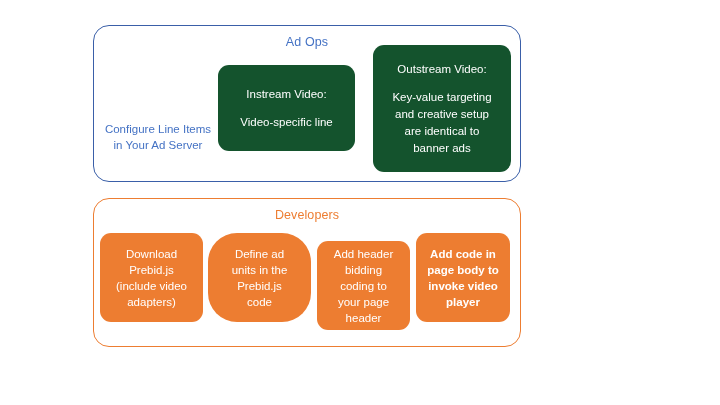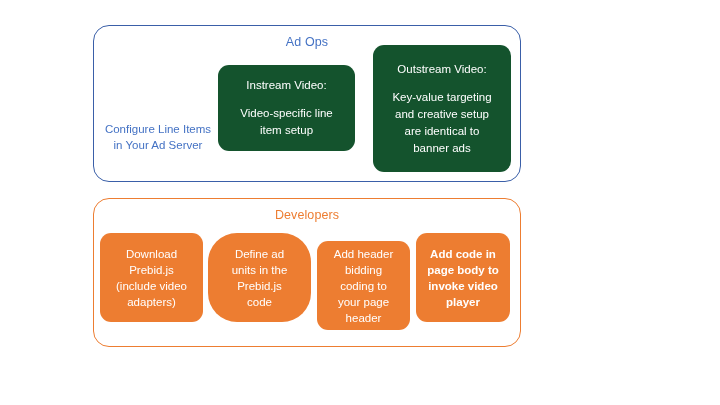--- a/index.html
+++ b/index.html
@@ -136,21 +136,20 @@
   <div class="plain-text">
     <span class="line">Configure Line</span>
     <span class="line">Items in Your Ad</span>
     <span class="line">Server</span>
   </div>
 
   <div class="card blue card-instream">
     <span class="line">Instream Video:</span>
     <span class="spacer"></span>
     <span class="line">Video-specific line</span>
-    <span class="line">item setup</span>
   </div>
 
   <div class="card blue card-outstream">
     <span class="line">Outstream Video:</span>
     <span class="spacer"></span>
     <span class="line">Key-value targeting</span>
     <span class="line">and creative setup</span>
     <span class="line">are identical to</span>
     <span class="line">banner ads</span>
   </div>

